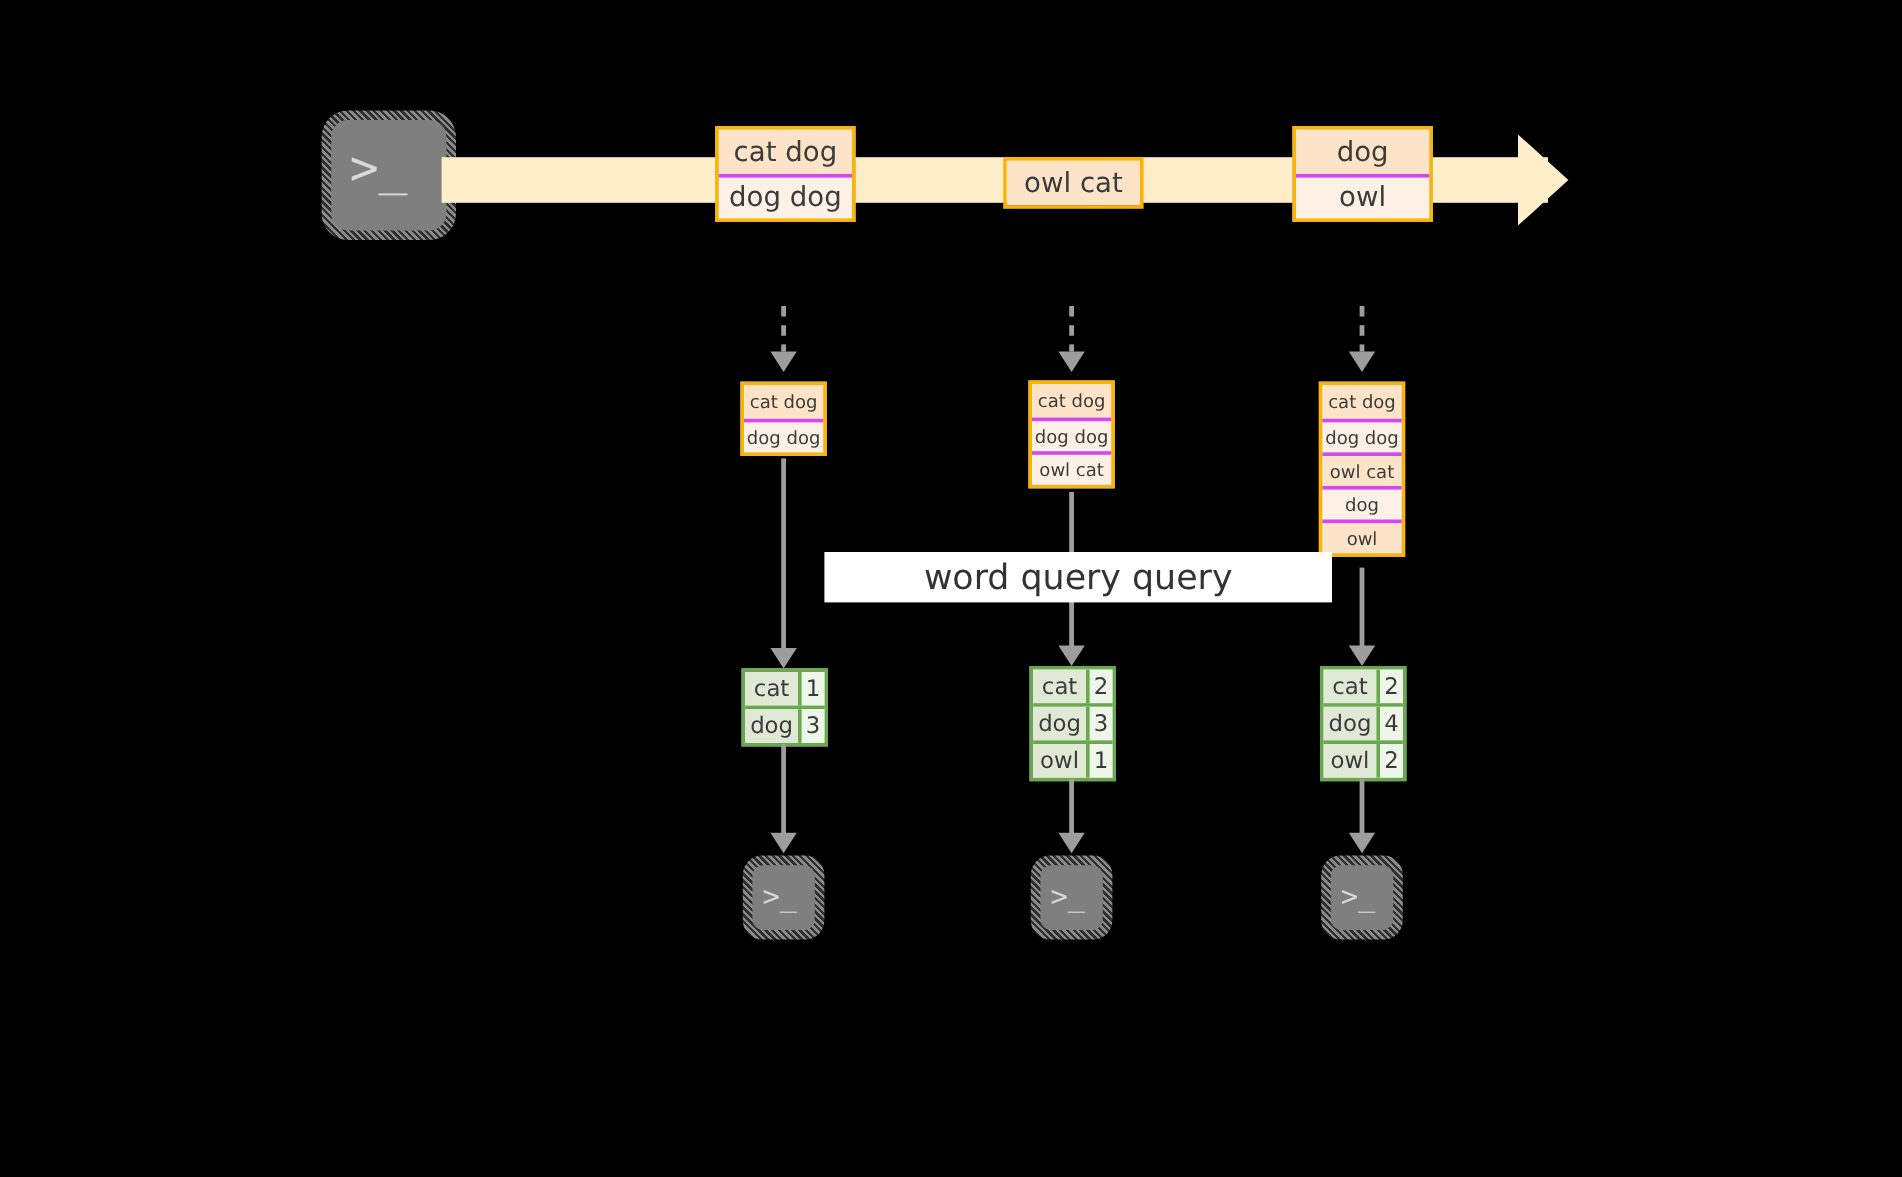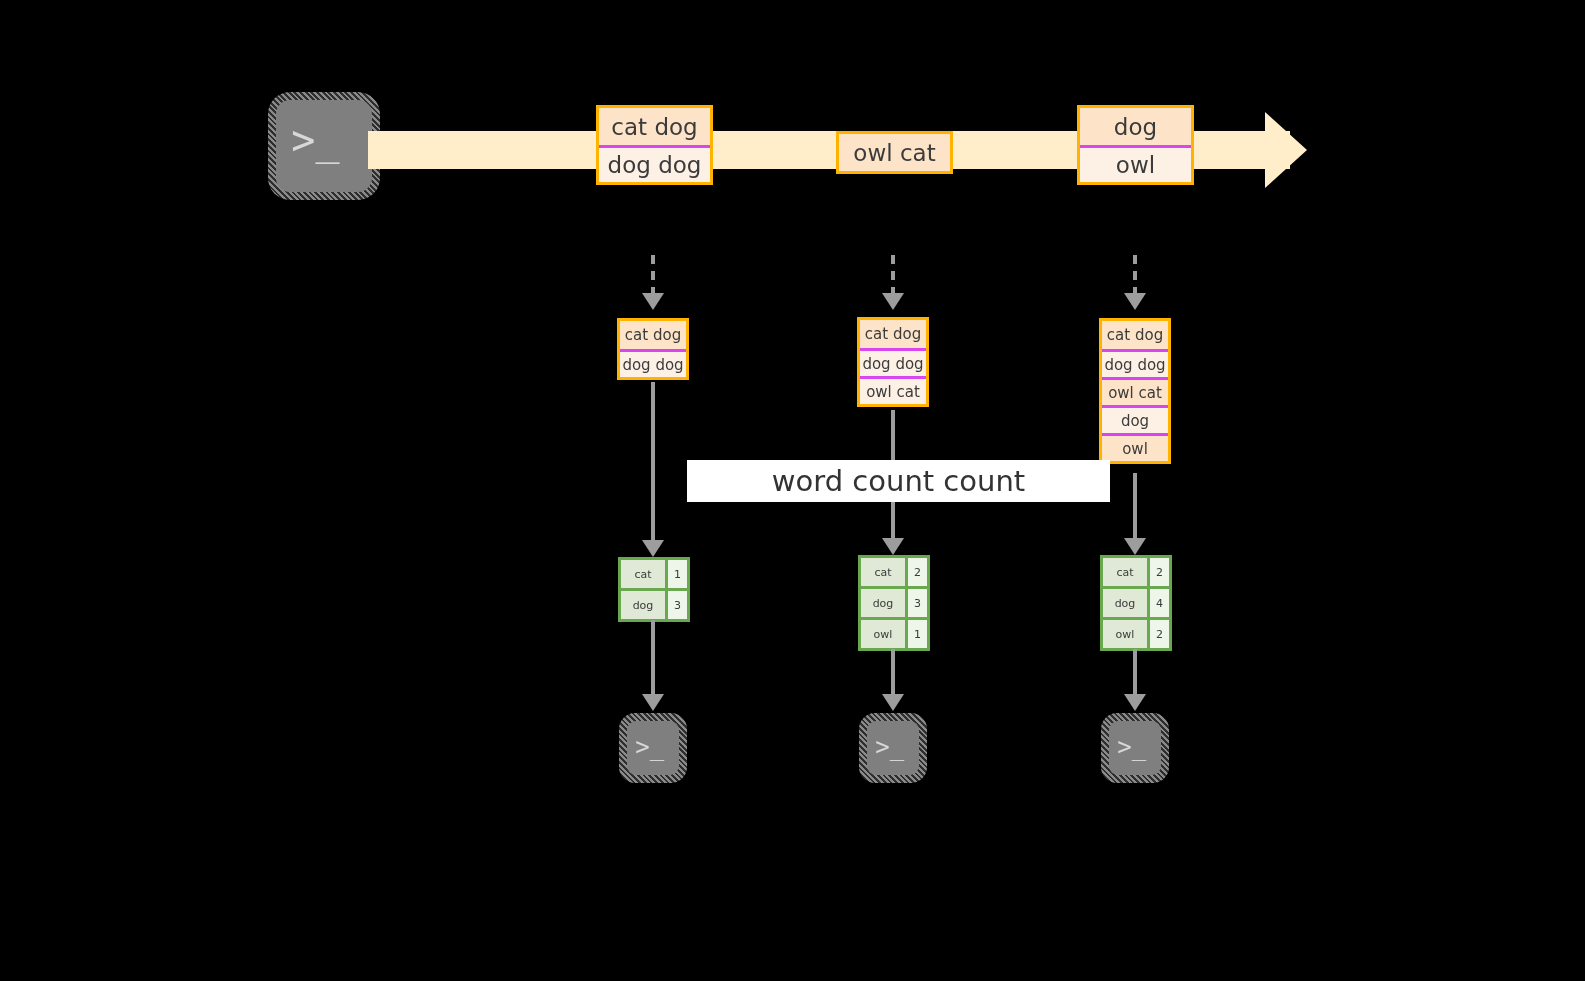--- a/index.html
+++ b/index.html
@@ -95,21 +95,21 @@
   .result-row {
     display: flex;
     height: 28px;
   }
   .result-row + .result-row { border-top: 3px solid #6aa84f; }
   .result-cell {
     box-sizing: border-box;
     display: flex;
     align-items: center;
     justify-content: center;
-    font-size: 11px;
+    font-size: 19px;
     color: #3b3b3b;
   }
   .result-cell.key {
     flex: 0 0 44px;
     background: #dfe9d6;
   }
   .result-cell.val {
     flex: 1 1 auto;
     border-left: 3px solid #6aa84f;
     background: #eef5e9;
@@ -281,15 +281,15 @@
   <div class="arrowhead" style="left:1124px; top:694px;"></div>
 
   <div class="terminal small" style="left:1101px; top:713px; width:68px; height:70px; border-radius:16px;">
     <div class="screen" style="border-radius:9px;">
       <div class="prompt">
         <span>&gt;</span><span class="cursor">_</span>
       </div>
     </div>
   </div>
 
-  <div class="query-label" style="left:687px; top:460px; width:423px; height:42px;">word count count</div>
+  <div class="query-label" style="left:687px; top:460px; width:423px; height:42px;">word query query</div>
 
 </div>
 
 </body></html>

